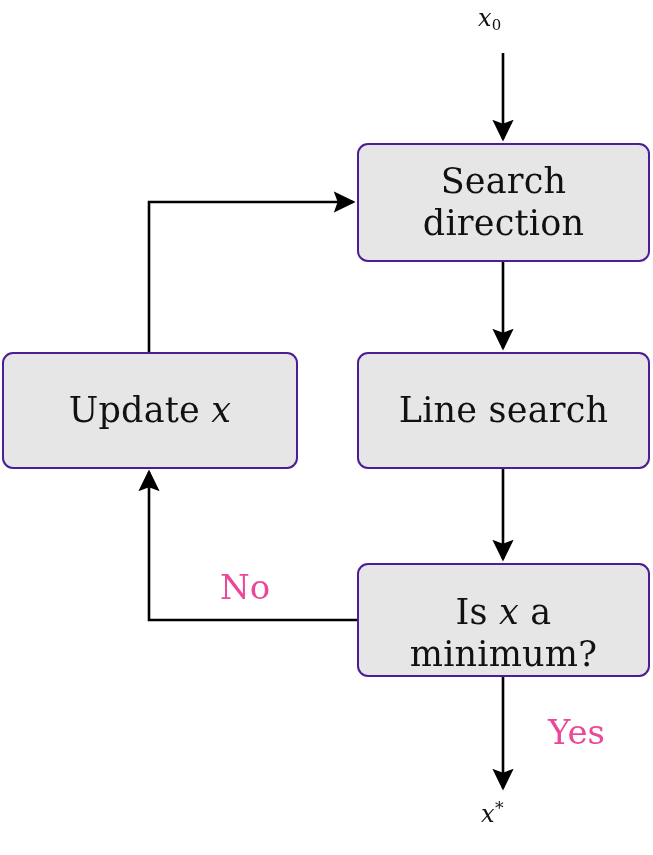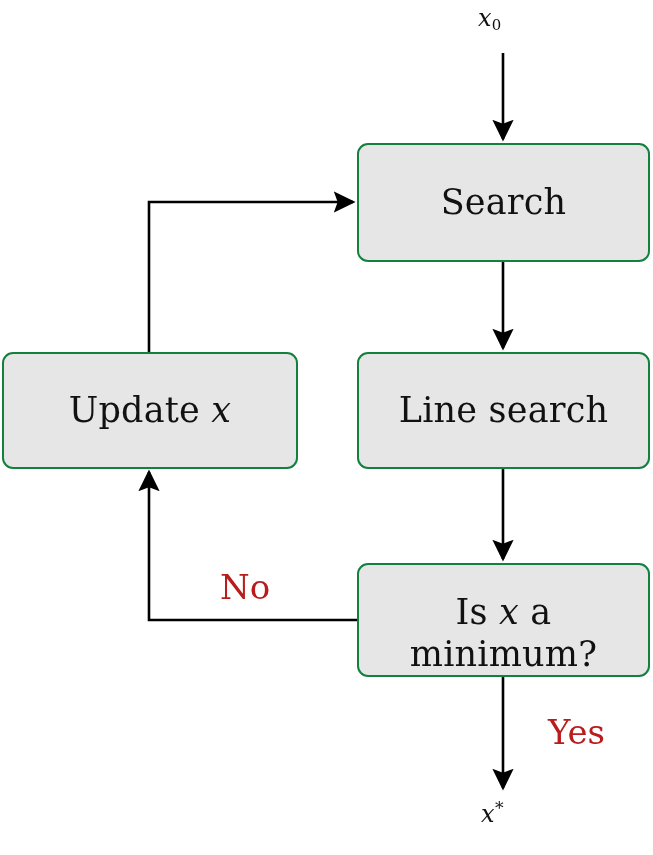--- a/index.html
+++ b/index.html
@@ -19,21 +19,21 @@
     position: absolute;
     left: 0;
     top: 0;
     width: 653px;
     height: 855px;
   }
   .node {
     position: absolute;
     box-sizing: border-box;
     background: #e6e6e6;
-    border: 2px solid #15803d;
+    border: 2px solid #4c1d95;
     border-radius: 11px;
     display: flex;
     align-items: center;
     justify-content: center;
     text-align: center;
     color: #111111;
     font-size: 35px;
     line-height: 1.18;
     letter-spacing: 0.2px;
     font-family: "DejaVu Serif", "Liberation Serif", serif;
@@ -65,21 +65,21 @@
   .term sup {
     font-size: 0.72em;
     font-style: normal;
     vertical-align: baseline;
     position: relative;
     top: -0.44em;
     left: 0.02em;
   }
   .edge-label {
     position: absolute;
-    color: #b91c1c;
+    color: #ec4899;
     font-size: 34px;
     font-style: normal;
     white-space: nowrap;
     font-family: "DejaVu Serif", "Liberation Serif", serif;
   }
 </style>
 </head>
 <body>
 
 <div id="canvas">
@@ -122,20 +122,21 @@
     </g>
   </svg>
 
   <div class="term" style="left:478px; top:4px;">
     <span>x</span><sub>0</sub>
   </div>
 
   <div class="node" style="left:357px; top:143px; width:293px; height:119px;">
     <span class="label">
       <span>Search</span><br>
+      <span>direction</span>
     </span>
   </div>
 
   <div class="node" style="left:357px; top:352px; width:293px; height:117px;">
     <span class="label">Line search</span>
   </div>
 
   <div class="node" style="left:2px; top:352px; width:296px; height:117px;">
     <span class="label">
       <span>Update </span><span class="var">x</span>

